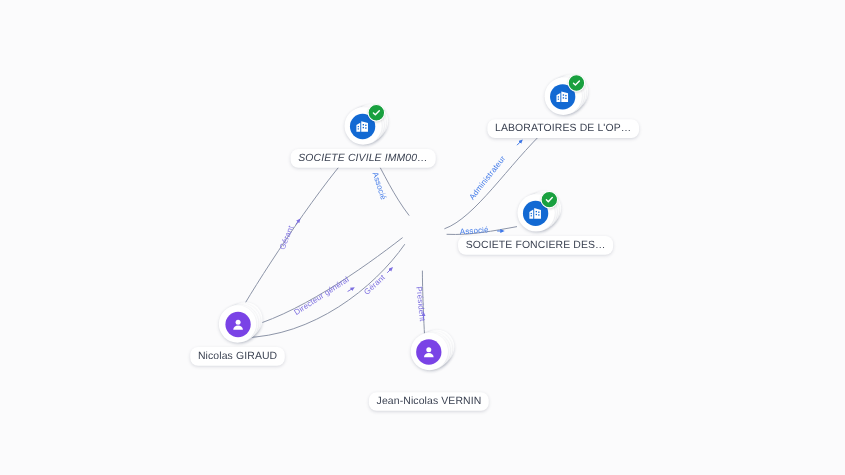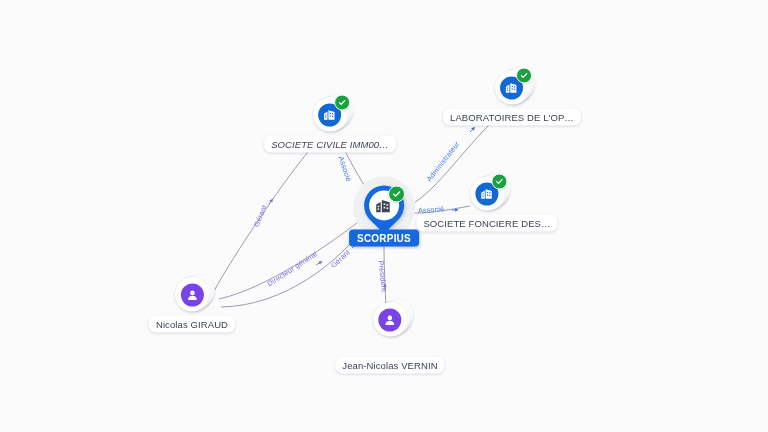--- a/index.html
+++ b/index.html
@@ -297,21 +297,21 @@
       </div>
       <div class="verified">
         <svg width="8" height="8" viewBox="0 0 12 12">
           <path d="M2 6.2 L4.6 8.8 L10 3.2" fill="none" stroke="#ffffff" stroke-width="1.9" stroke-linecap="round" stroke-linejoin="round"></path>
         </svg>
       </div>
     </div>
     <div class="node-label">SOCIETE FONCIERE DES…</div>
   </div>
 
-  <div class="node" style="left:192px; top:305px;">
+  <div class="node" style="left:216px; top:305px;">
     <div class="stack">
       <div class="card c1"></div>
       <div class="card c2"></div>
       <div class="card c3"></div>
       <div class="card front">
         <div class="disc person">
           <svg width="13" height="13" viewBox="0 0 16 16">
             <circle cx="8" cy="5.4" r="2.8" fill="#ffffff"></circle>
             <path d="M2.6 14c0-3.1 2.4-5 5.4-5s5.4 1.9 5.4 5z" fill="#ffffff"></path>
           </svg>
@@ -331,38 +331,14 @@
           <svg width="13" height="13" viewBox="0 0 16 16">
             <circle cx="8" cy="5.4" r="2.8" fill="#ffffff"></circle>
             <path d="M2.6 14c0-3.1 2.4-5 5.4-5s5.4 1.9 5.4 5z" fill="#ffffff"></path>
           </svg>
         </div>
       </div>
     </div>
     <div class="node-label">Jean-Nicolas VERNIN</div>
   </div>
 
-  <div class="pin-wrap" style="left:384px; top:216px;">
-    <div class="pin-halo"></div>
-    <div class="pin">
-      <div class="pin-body"></div>
-      <div class="pin-inner">
-        <svg width="18" height="18" viewBox="0 0 16 16">
-          <path d="M1 14V7.2l4-2.4V14z" fill="#3c4656"></path>
-          <path d="M6 14V3.2l7 2V14z" fill="#3c4656"></path>
-          <rect x="2.3" y="8.2" width="1.3" height="1.3" fill="#ffffff"></rect>
-          <rect x="2.3" y="10.6" width="1.3" height="1.3" fill="#ffffff"></rect>
-          <rect x="7.6" y="6.2" width="1.4" height="1.4" fill="#ffffff"></rect>
-          <rect x="10.2" y="6.8" width="1.4" height="1.4" fill="#ffffff"></rect>
-          <rect x="7.6" y="9.2" width="1.4" height="1.4" fill="#ffffff"></rect>
-          <rect x="10.2" y="9.7" width="1.4" height="1.4" fill="#ffffff"></rect>
-        </svg>
-      </div>
-      <div class="verified">
-        <svg width="9" height="9" viewBox="0 0 12 12">
-          <path d="M2 6.2 L4.6 8.8 L10 3.2" fill="none" stroke="#ffffff" stroke-width="1.9" stroke-linecap="round" stroke-linejoin="round"></path>
-        </svg>
-      </div>
-    </div>
-    <div class="pin-chip">SCORPIUS</div>
-  </div>
 
 </div>
 
 </body></html>

